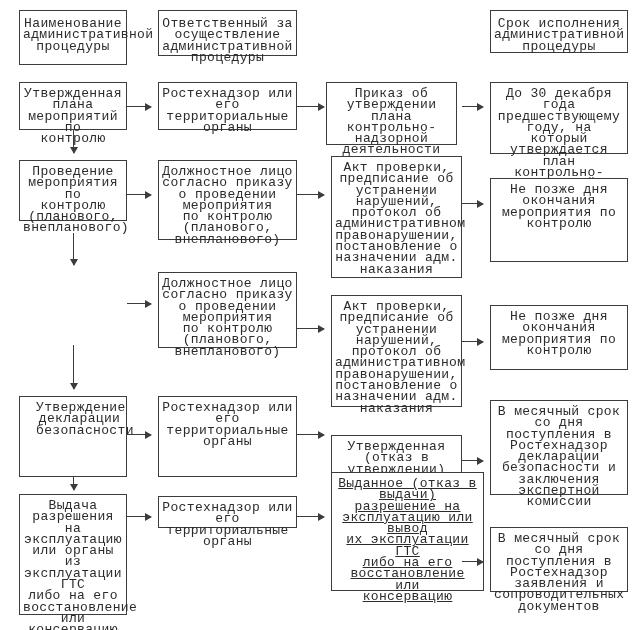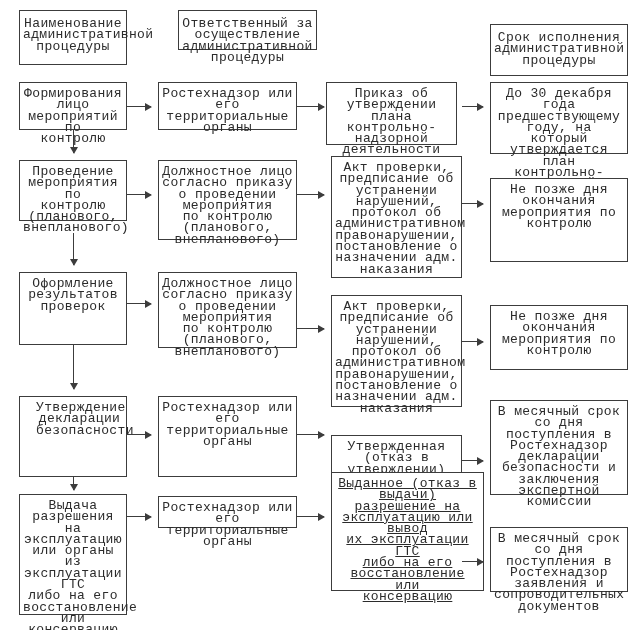--- a/index.html
+++ b/index.html
@@ -65,29 +65,29 @@
   }
 </style>
 </head>
 <body>
 
 <div id="page">
 
   <div class="box hdr" style="left:19px;  top:10px;  width:108px; height:55px;">Наименование
 административной
 процедуры</div>
-  <div class="box hdr" style="left:158px; top:10px; width:139px; height:40px;margin-left:20px;">Ответственный за
+  <div class="box hdr" style="left:158px; top:10px; width:139px; height:46px;">Ответственный за
 осуществление
 административной
 процедуры</div>
-  <div class="box hdr" style="left:490px; top:24px; width:138px; height:52px;">Срок исполнения
+  <div class="box hdr" style="left:490px; top:10px; width:138px; height:43px;">Срок исполнения
 административной
 процедуры</div>
 
-  <div class="box" style="left:19px;  top:82px;  width:108px; height:48px;">Формирования лицо
+  <div class="box" style="left:19px;  top:82px;  width:108px; height:48px;">Утвержденная плана
 мероприятий по
 контролю</div>
   <div class="box" style="left:158px; top:82px; width:139px; height:48px;">Ростехнадзор или его
 территориальные органы</div>
   <div class="box" style="left:326px; top:82px; width:131px; height:63px;">Приказ об утверждении
 плана
 контрольно-надзорной
 деятельности</div>
   <div class="box" style="left:490px; top:82px; width:138px; height:72px;">До 30 декабря года
 предшествующему году, на
@@ -122,23 +122,20 @@
 назначении адм.
 наказания</div>
   <div class="box" style="left:490px; top:178px; width:138px; height:84px;">Не позже дня окончания
 мероприятия по контролю</div>
 
   <div class="arrow-h" style="left:127px; top:194px; width:24px;"></div>
   <div class="arrow-h" style="left:297px; top:194px; width:27px;"></div>
   <div class="arrow-h" style="left:462px; top:203px; width:21px;"></div>
   <div class="arrow-v" style="left:73px; top:233px; height:32px;"></div>
 
-  <div class="box" style="left:19px;  top:272px; width:108px; height:73px;">Оформление
-результатов
-проверок</div>
   <div class="box" style="left:158px; top:272px; width:139px; height:76px;">Должностное лицо
 согласно приказу
 о проведении мероприятия
 по контролю
 (планового,
 внепланового)</div>
   <div class="box" style="left:331px; top:295px; width:131px; height:112px;">Акт проверки,
 предписание об
 устранении нарушений,
 протокол об

